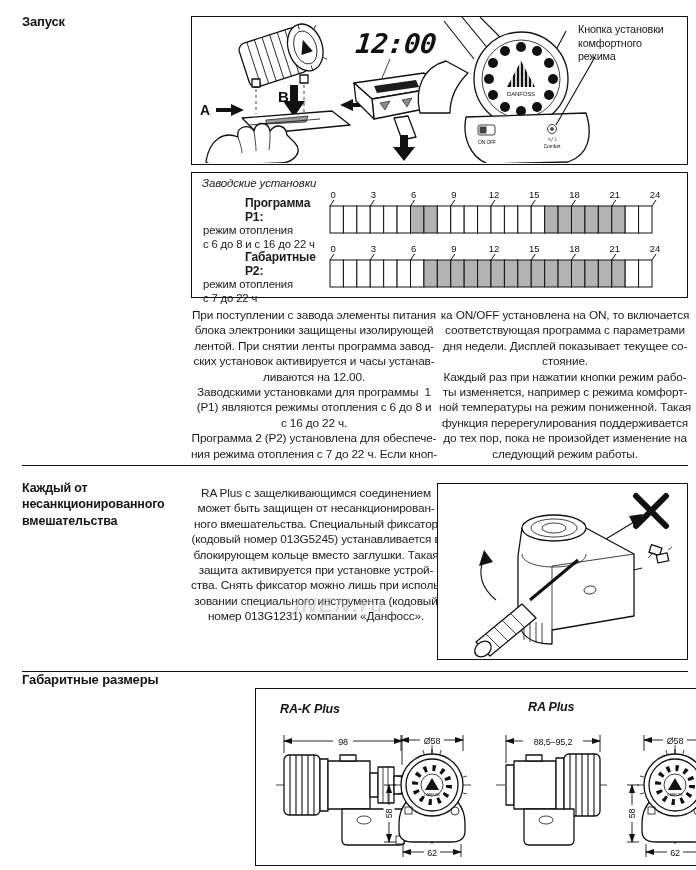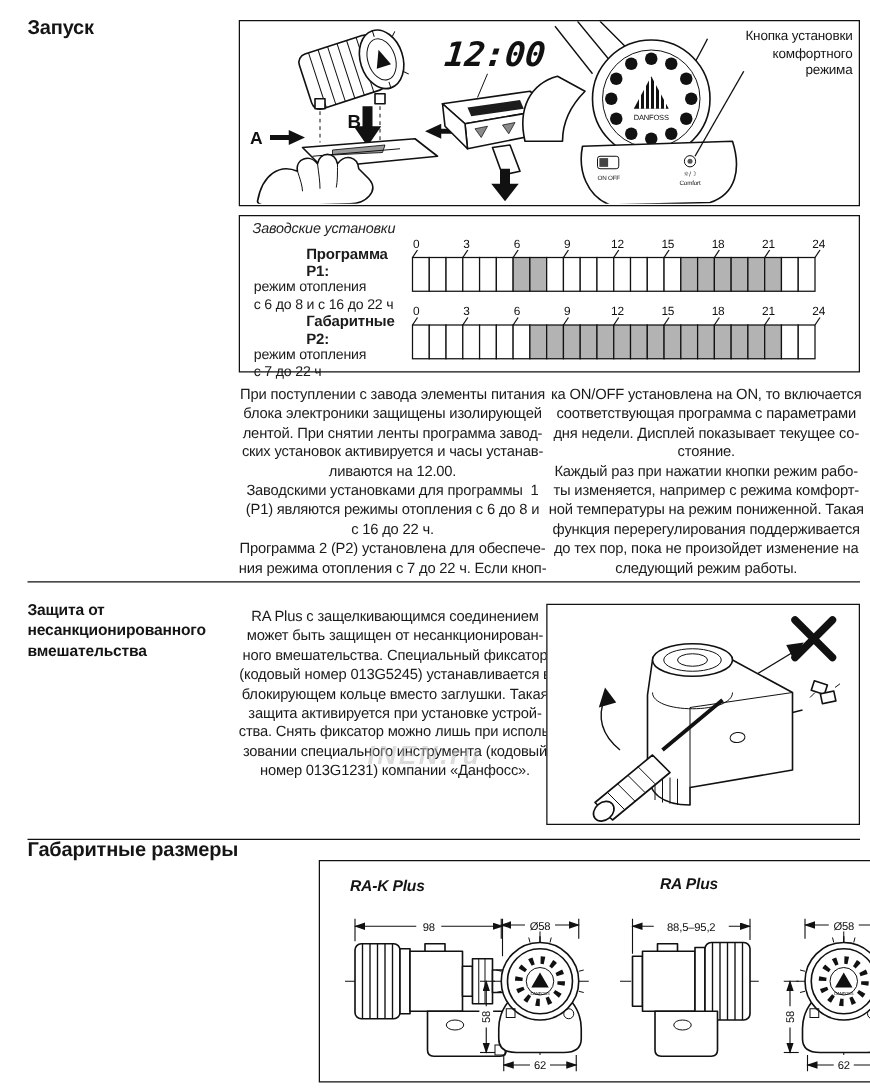--- a/index.html
+++ b/index.html
@@ -1,26 +1,26 @@
 <!DOCTYPE html>
 <html><head>
 <meta charset="utf-8">
 <style>
   html,body{margin:0;padding:0;background:#fff;}
   .page{position:relative;width:696px;height:870px;background:#fff;overflow:hidden;
         font-family:"Liberation Sans",sans-serif;color:#1b1b1b;letter-spacing:-0.15px;}
-  .sec-label{position:absolute;left:22px;font-size:16px;font-weight:bold;color:#151515;}
+  .sec-label{position:absolute;left:22px;font-size:13px;font-weight:bold;color:#151515;}
   .sec-label.multi{white-space:pre-line;line-height:16.4px;font-size:12.5px;}
   .panel{position:absolute;border:1.5px solid #111;background:#fff;box-sizing:border-box;}
   #panel-illus{left:191px;top:16px;width:497px;height:149px;}
   #panel-factory{left:191px;top:172px;width:497px;height:126px;}
   #panel-tamper{left:437px;top:483px;width:251px;height:177px;}
   #panel-dims{left:207px;top:688px;width:536px;height:178px;margin-left:48px;}
   .callout{position:absolute;right:5px;top:6px;width:104px;font-size:10.8px;line-height:13.5px;
-           white-space:pre-line;color:#161616;text-align:right;}
+           white-space:pre-line;color:#161616;}
   .factory-title{position:absolute;left:10px;top:4px;font-size:11.5px;font-style:italic;color:#222;}
   .prog{position:absolute;left:11px;width:128px;}
   .prog-name{font-size:12px;font-weight:bold;line-height:14px;padding-left:42px;}
   .prog-desc{font-size:11.3px;line-height:13.5px;white-space:pre-line;}
   .timeline{position:absolute;}
   .timeline svg text{fill:#111;font-family:"Liberation Sans",sans-serif;}
   .bodycol{position:absolute;font-size:11.8px;line-height:15.4px;white-space:pre;color:#1b1b1b;text-align:center;}
   .divider{position:absolute;left:22px;width:666px;height:1px;background:#111;}
   .watermark{position:absolute;left:294px;top:593px;font-size:21px;font-weight:bold;font-style:italic;
              color:rgba(185,185,185,0.5);letter-spacing:2px;}
@@ -246,21 +246,21 @@
 стояние.
 Каждый раз при нажатии кнопки режим рабо-
 ты изменяется, например с режима комфорт-
 ной температуры на режим пониженной. Такая
 функция перерегулирования поддерживается
 до тех пор, пока не произойдет изменение на
 следующий режим работы.</div>
 
   <div class="divider" style="top:465px"></div>
 
-  <div class="sec-label multi" style="top:480px">Защита от
+  <div class="sec-label multi" style="top:480px">Каждый от
 несанкционированного
 вмешательства</div>
   <div class="bodycol" style="left:191px;top:486px;width:250px">RA Plus с защелкивающимся соединением
 может быть защищен от несанкционирован-
 ного вмешательства. Специальный фиксатор
 (кодовый номер 013G5245) устанавливается в
 блокирующем кольце вместо заглушки. Такая
 защита активируется при установке устрой-
 ства. Снять фиксатор можно лишь при исполь-
 зовании специального инструмента (кодовый

